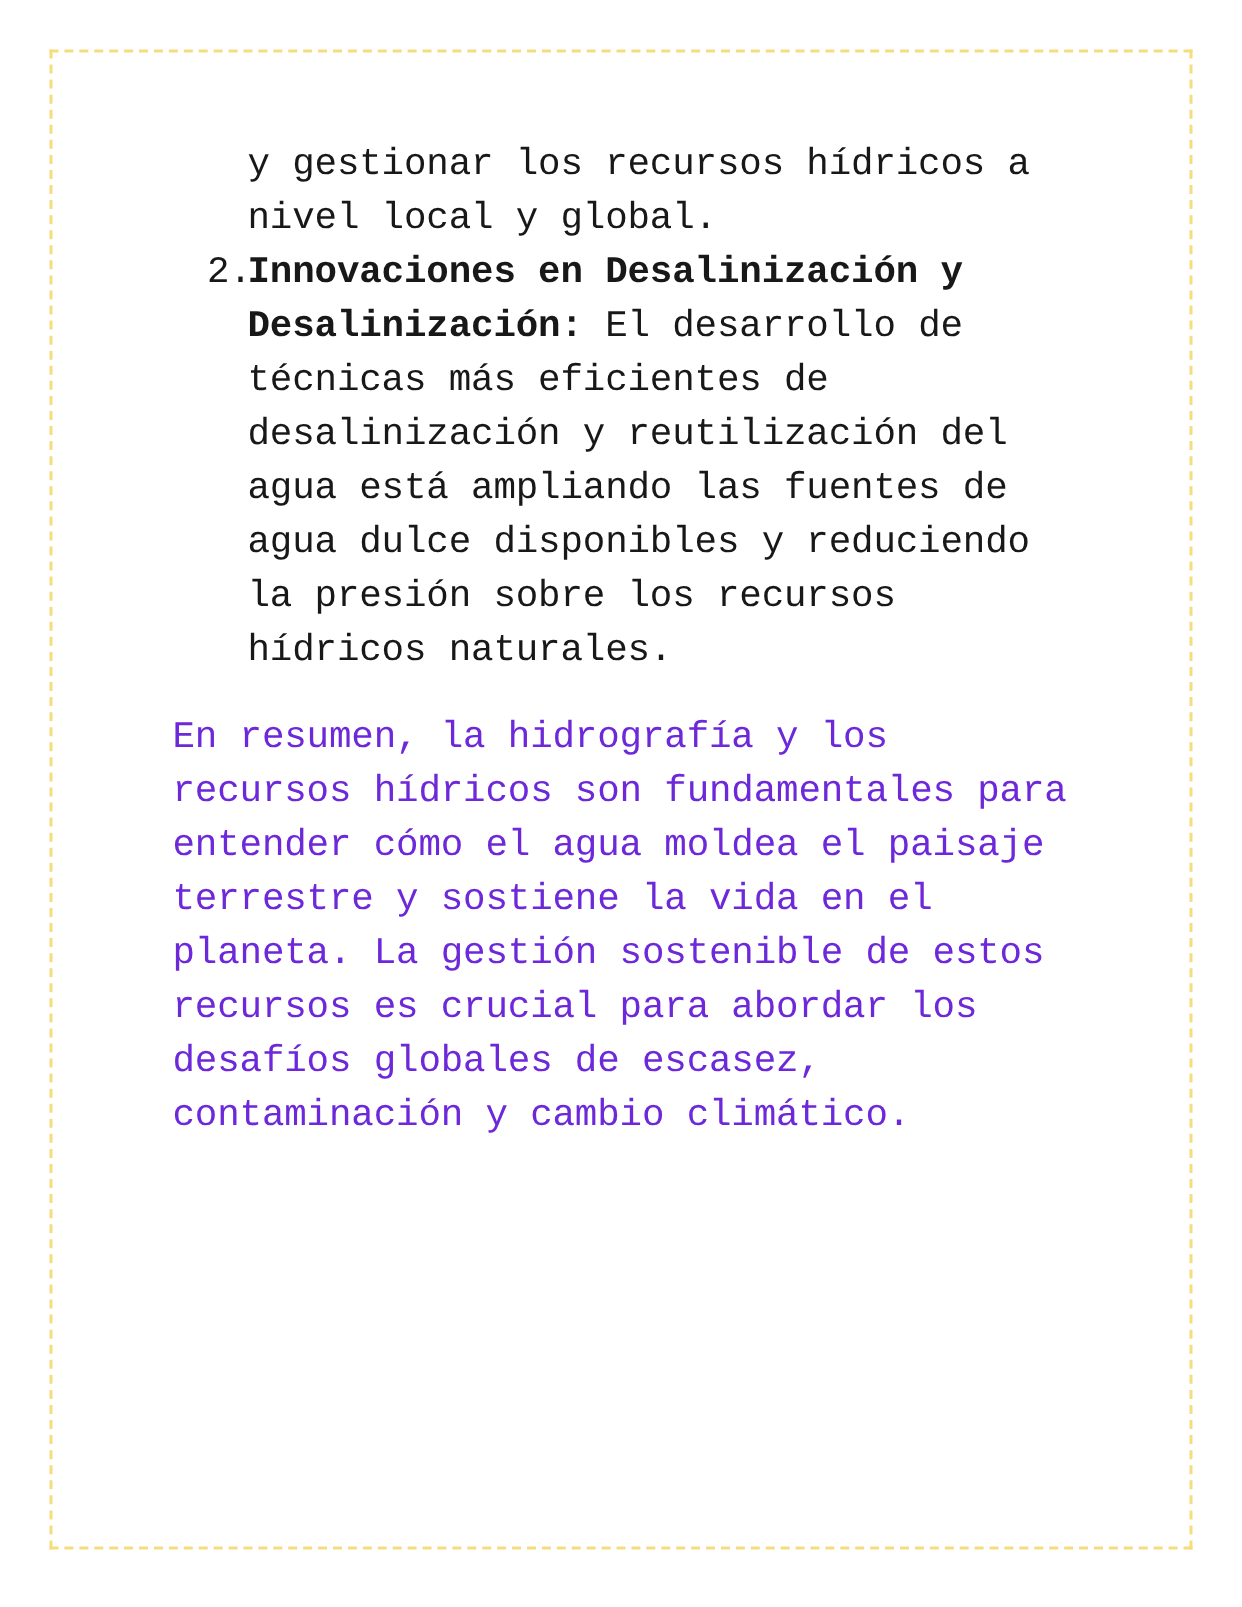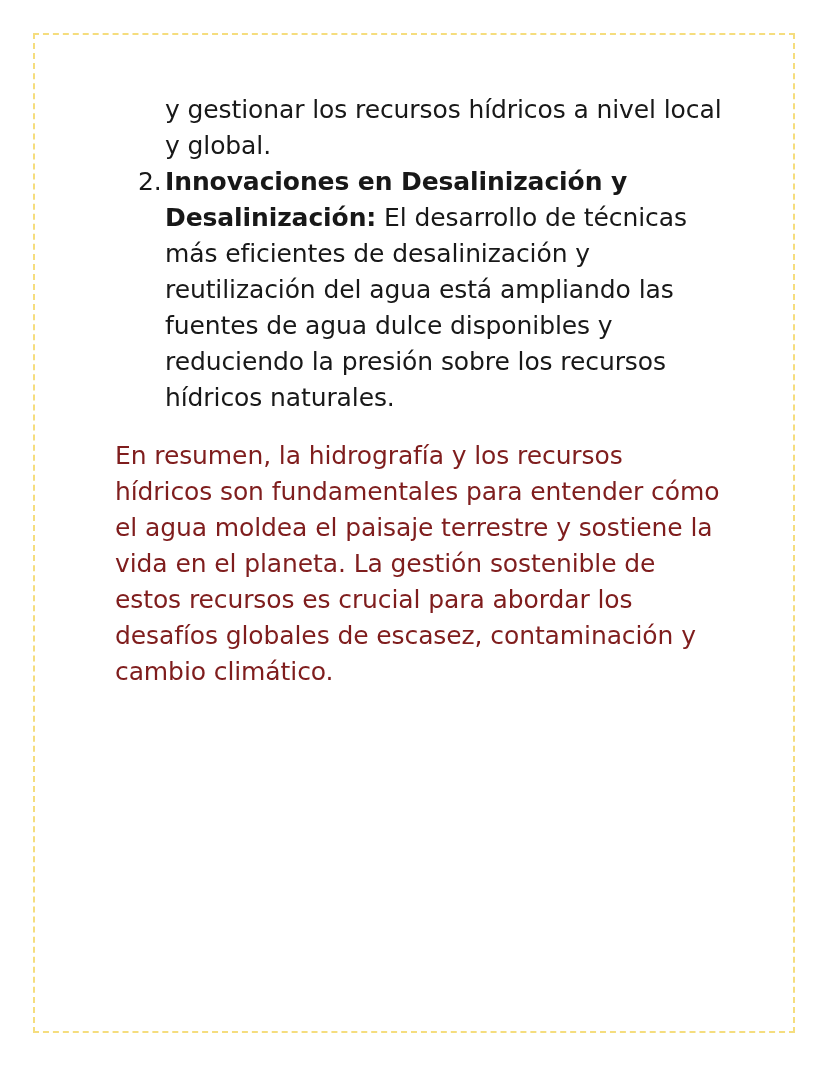--- a/index.html
+++ b/index.html
@@ -12,20 +12,21 @@
     background: #ffffff;
     font-family: "DejaVu Sans", sans-serif;
     overflow: hidden;
   }
   .page {
     position: relative;
     width: 828px;
     height: 842px;
     background: #ffffff;
     box-sizing: border-box;
+    font-family: Liberation Mono, monospace;
   }
   .page-border {
     position: absolute;
     left: 33px;
     top: 33px;
     width: 762px;
     height: 1000px;
     border: 2px dashed #f5dd7e;
     box-sizing: border-box;
     pointer-events: none;
@@ -68,21 +69,21 @@
     color: #181818;
   }
   .bold {
     font-weight: bold;
   }
   .final-para {
     margin: 22px 0 0 0;
     padding: 0;
     font-size: 25px;
     line-height: 36px;
-    color: #7f1d1d;
+    color: #6d28d9;
     letter-spacing: -0.1px;
   }
 </style>
 </head>
 <body>
 
 <div class="page">
   <div class="page-border"></div>
 
   <div class="content">

